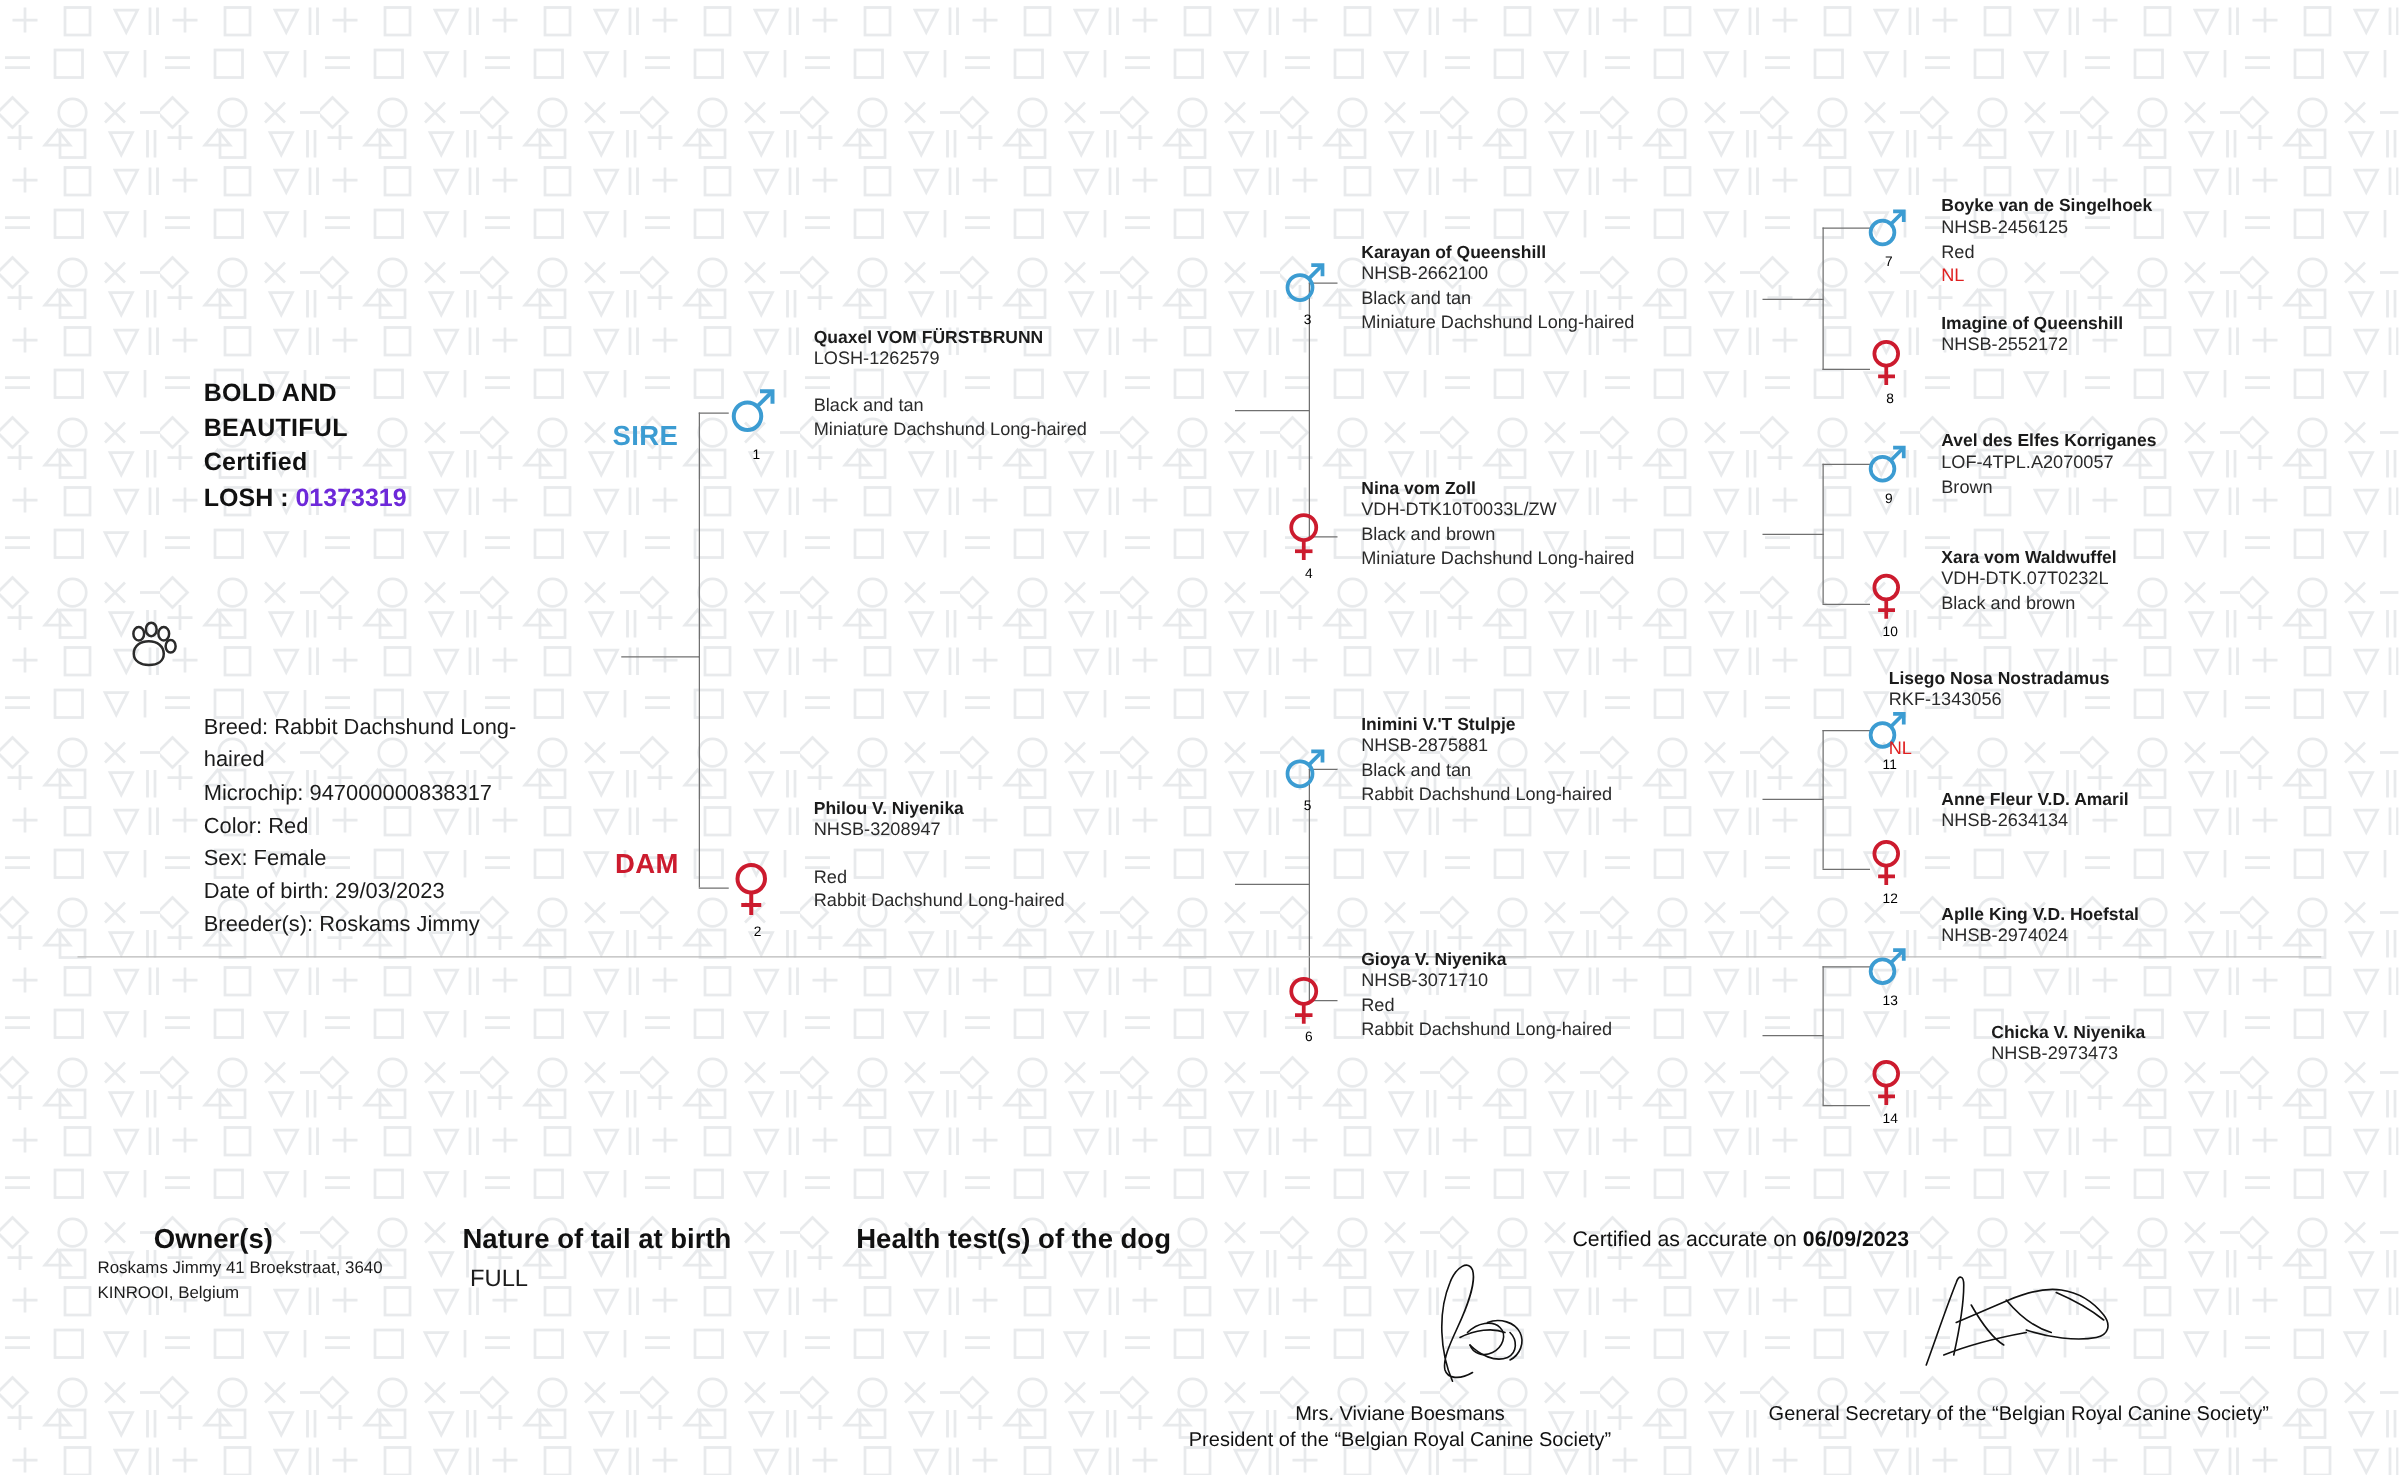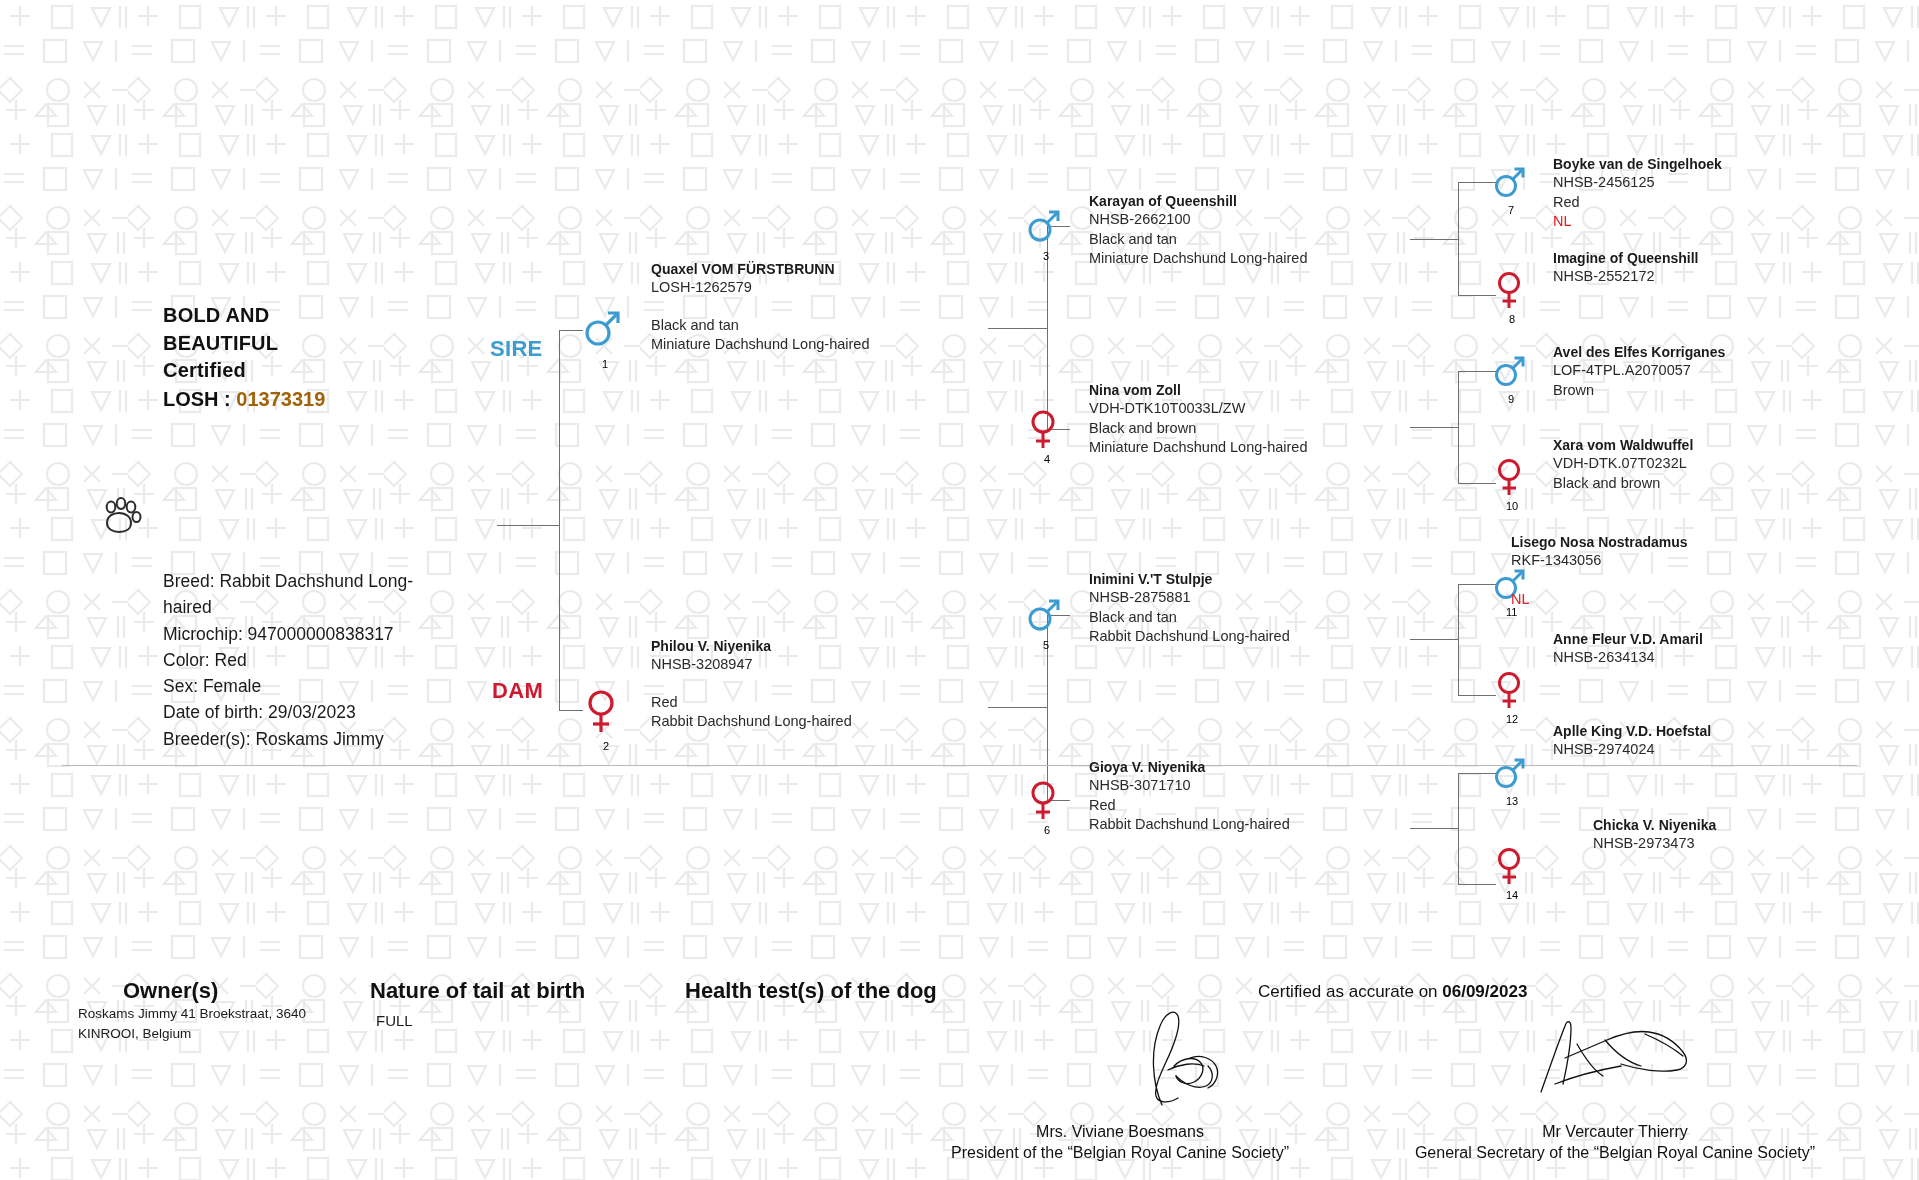--- a/index.html
+++ b/index.html
@@ -23,21 +23,21 @@
     opacity: 1;
   }
   
   .dog-name { font-weight: bold; font-size: 14px; color: #1b1b1b; line-height: 1.32; white-space: nowrap;}
   .dog-line { font-size: 14.5px; color: #2a2a2a; line-height: 1.33; white-space: nowrap;}
   .dog-line.nl { color: #e02020; }
   .subj-l1, .subj-l2, .subj-l3 {
     font-weight: bold; font-size: 20px; color: #111; letter-spacing: .2px; line-height: 1.38;
   }
   .subj-reg { font-weight: bold; font-size: 20px; color: #111; margin-top: 3px;}
-  .subj-reg .losh-no { color: #a16207; font-weight: bold; }
+  .subj-reg .losh-no { color: #6d28d9; font-weight: bold; }
   .subj-details { font-size: 17.5px; color: #1b1b1b; line-height: 1.5; }
 
   .branch-label { font-weight: bold; font-size: 22px; letter-spacing: .3px;}
   .branch-label.sire { color: #3c9cd2; }
   .branch-label.dam { color: #cc1b2e; }
 
   
   .ln { position: absolute; background: #707070; }
   .ln.h { height: 1px; }
   .ln.v { width: 1px; }
@@ -391,21 +391,21 @@
   <div id="footer-rule"></div>
 
   <div style="position:absolute;left:78px;top:978px;z-index:3;">
     <div class="foot-h" style="margin-left:45px;">Owner(s)</div>
     <div class="foot-sub">Roskams Jimmy 41 Broekstraat, 3640</div>
     <div class="foot-sub">KINROOI, Belgium</div>
   </div>
 
   <div style="position:absolute;left:370px;top:978px;z-index:3;">
     <div class="foot-h">Nature of tail at birth</div>
-    <div class="foot-sub" style="font-size:15px;margin-top:6px;margin-left:6px;">FULL</div>
+    <div class="foot-sub" style="font-size:19px;margin-top:6px;margin-left:6px;">FULL</div>
   </div>
 
   <div style="position:absolute;left:685px;top:978px;z-index:3;">
     <div class="foot-h">Health test(s) of the dog</div>
     <div class="foot-sub" style="font-size:15px;margin-top:6px;margin-left:6px;"></div>
   </div>
 
   <div class="cert-line" style="position:absolute;left:1258px;top:982px;z-index:3;white-space:nowrap;">
     <span>Certified as accurate on </span><b>06/09/2023</b>
   </div>
@@ -430,17 +430,16 @@
       <path d="M20 84 C40 76 64 70 86 66"></path>
     </g>
   </svg>
 
   <div class="sig-cap" style="position:absolute;left:920px;top:1122px;width:400px;z-index:3;">
     <div>Mrs. Viviane Boesmans</div>
     <div>President of the “Belgian Royal Canine Society”</div>
   </div>
 
   <div class="sig-cap" style="position:absolute;left:1370px;top:1122px;width:490px;z-index:3;">
-    <div>Mr Vercauter Thierry</div>
     <div>General Secretary of the “Belgian Royal Canine Society”</div>
   </div>
 
 </div>
 
 </body></html>

